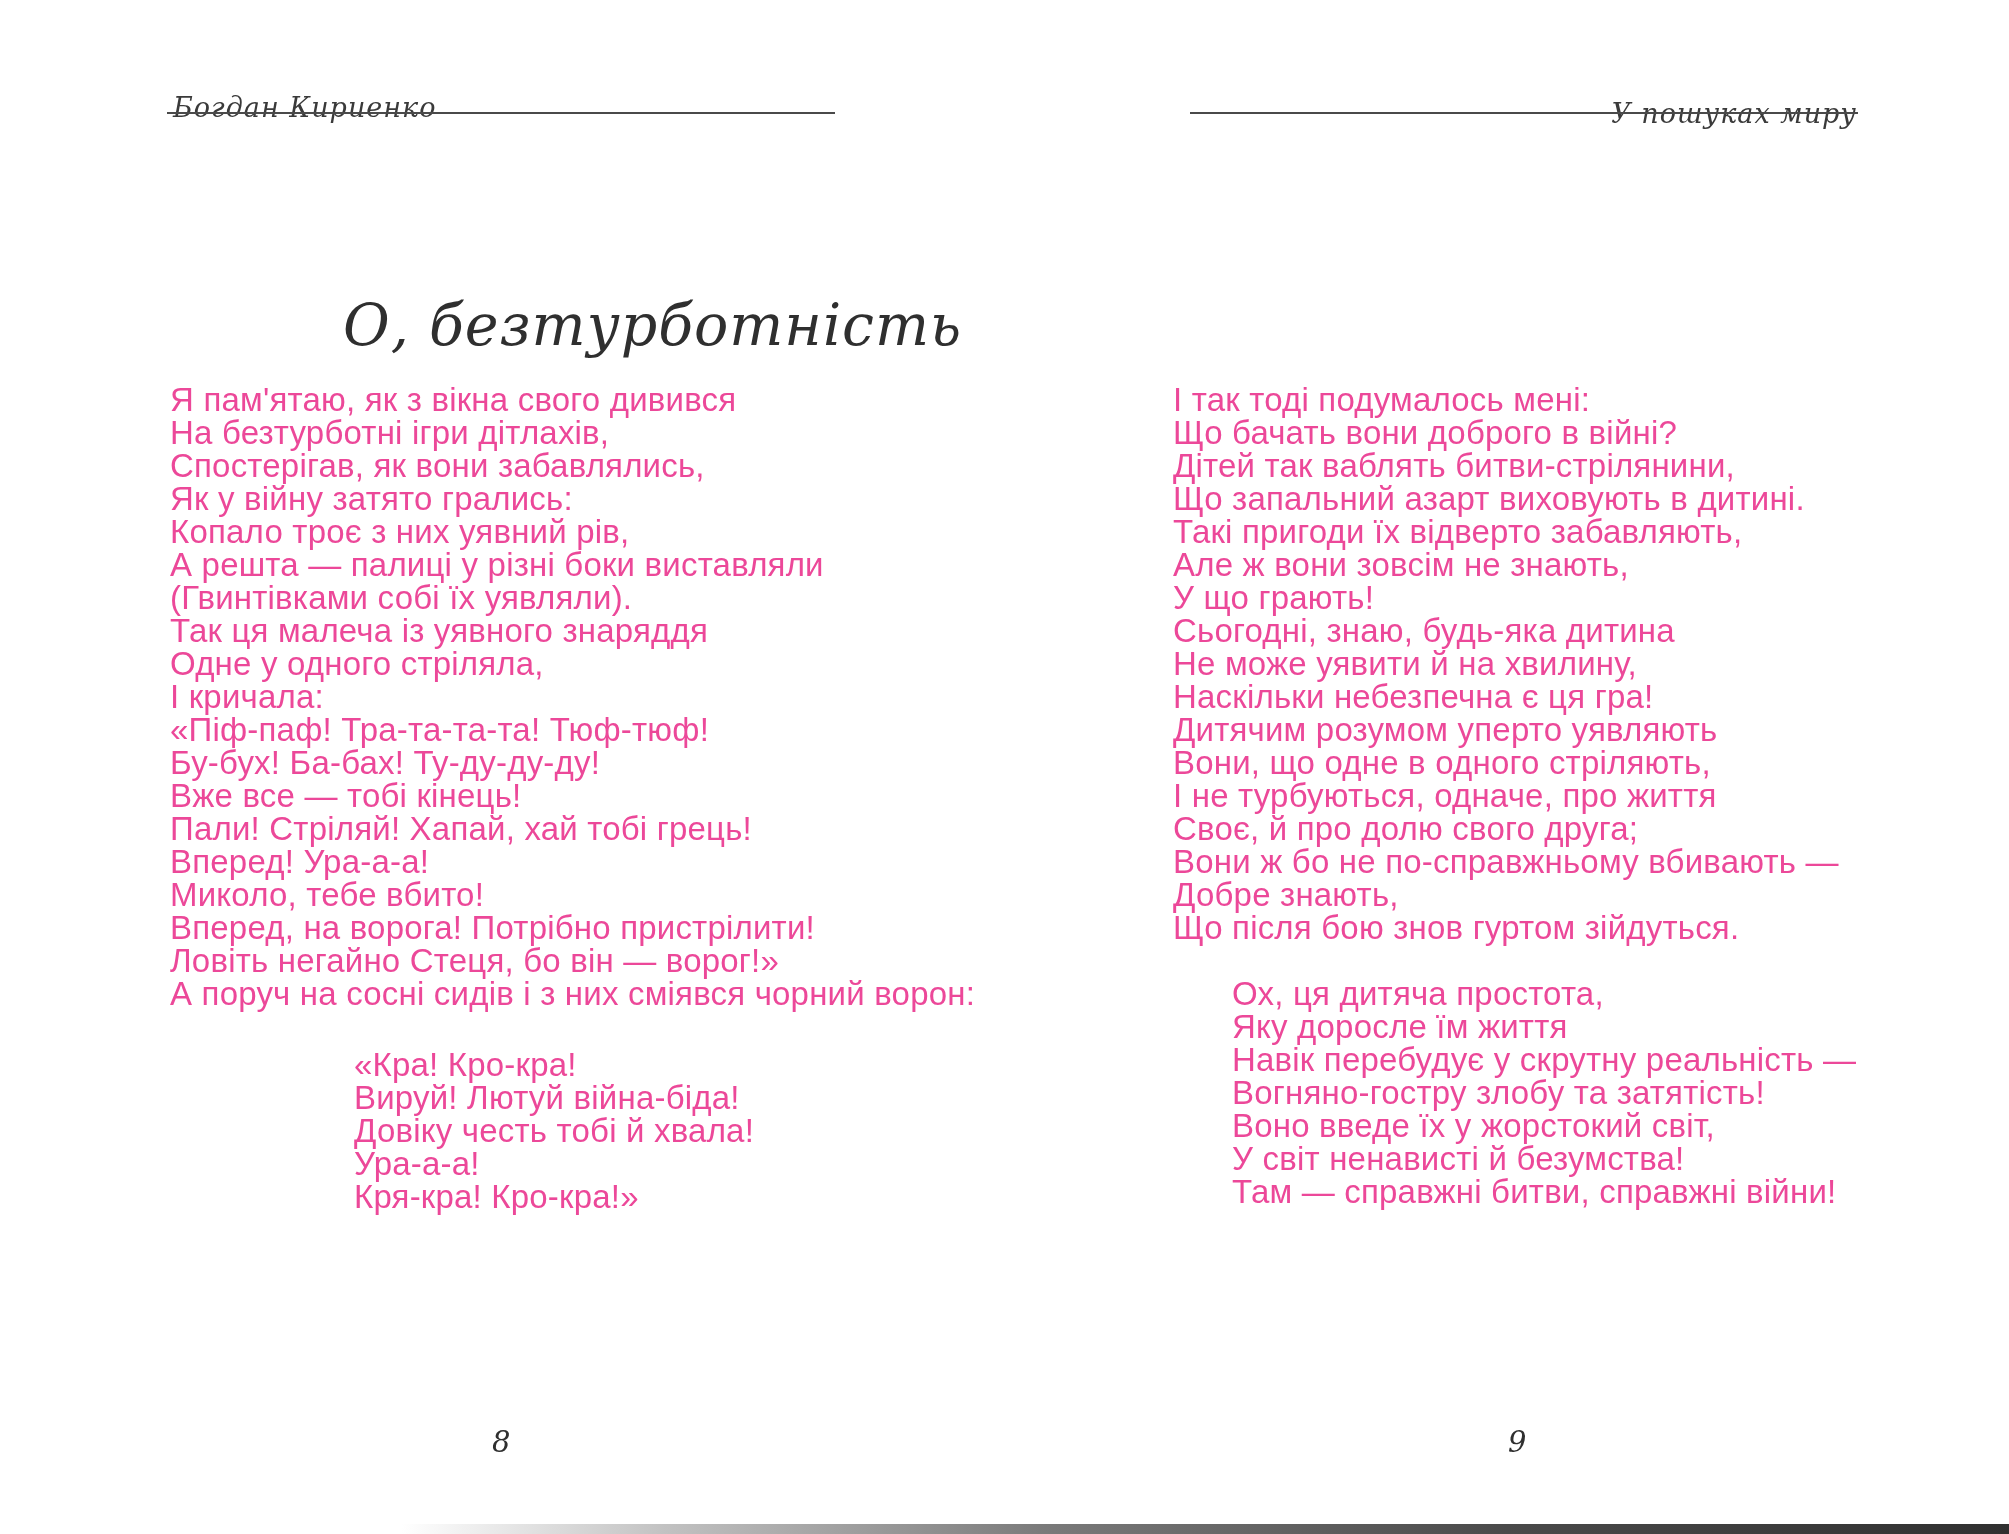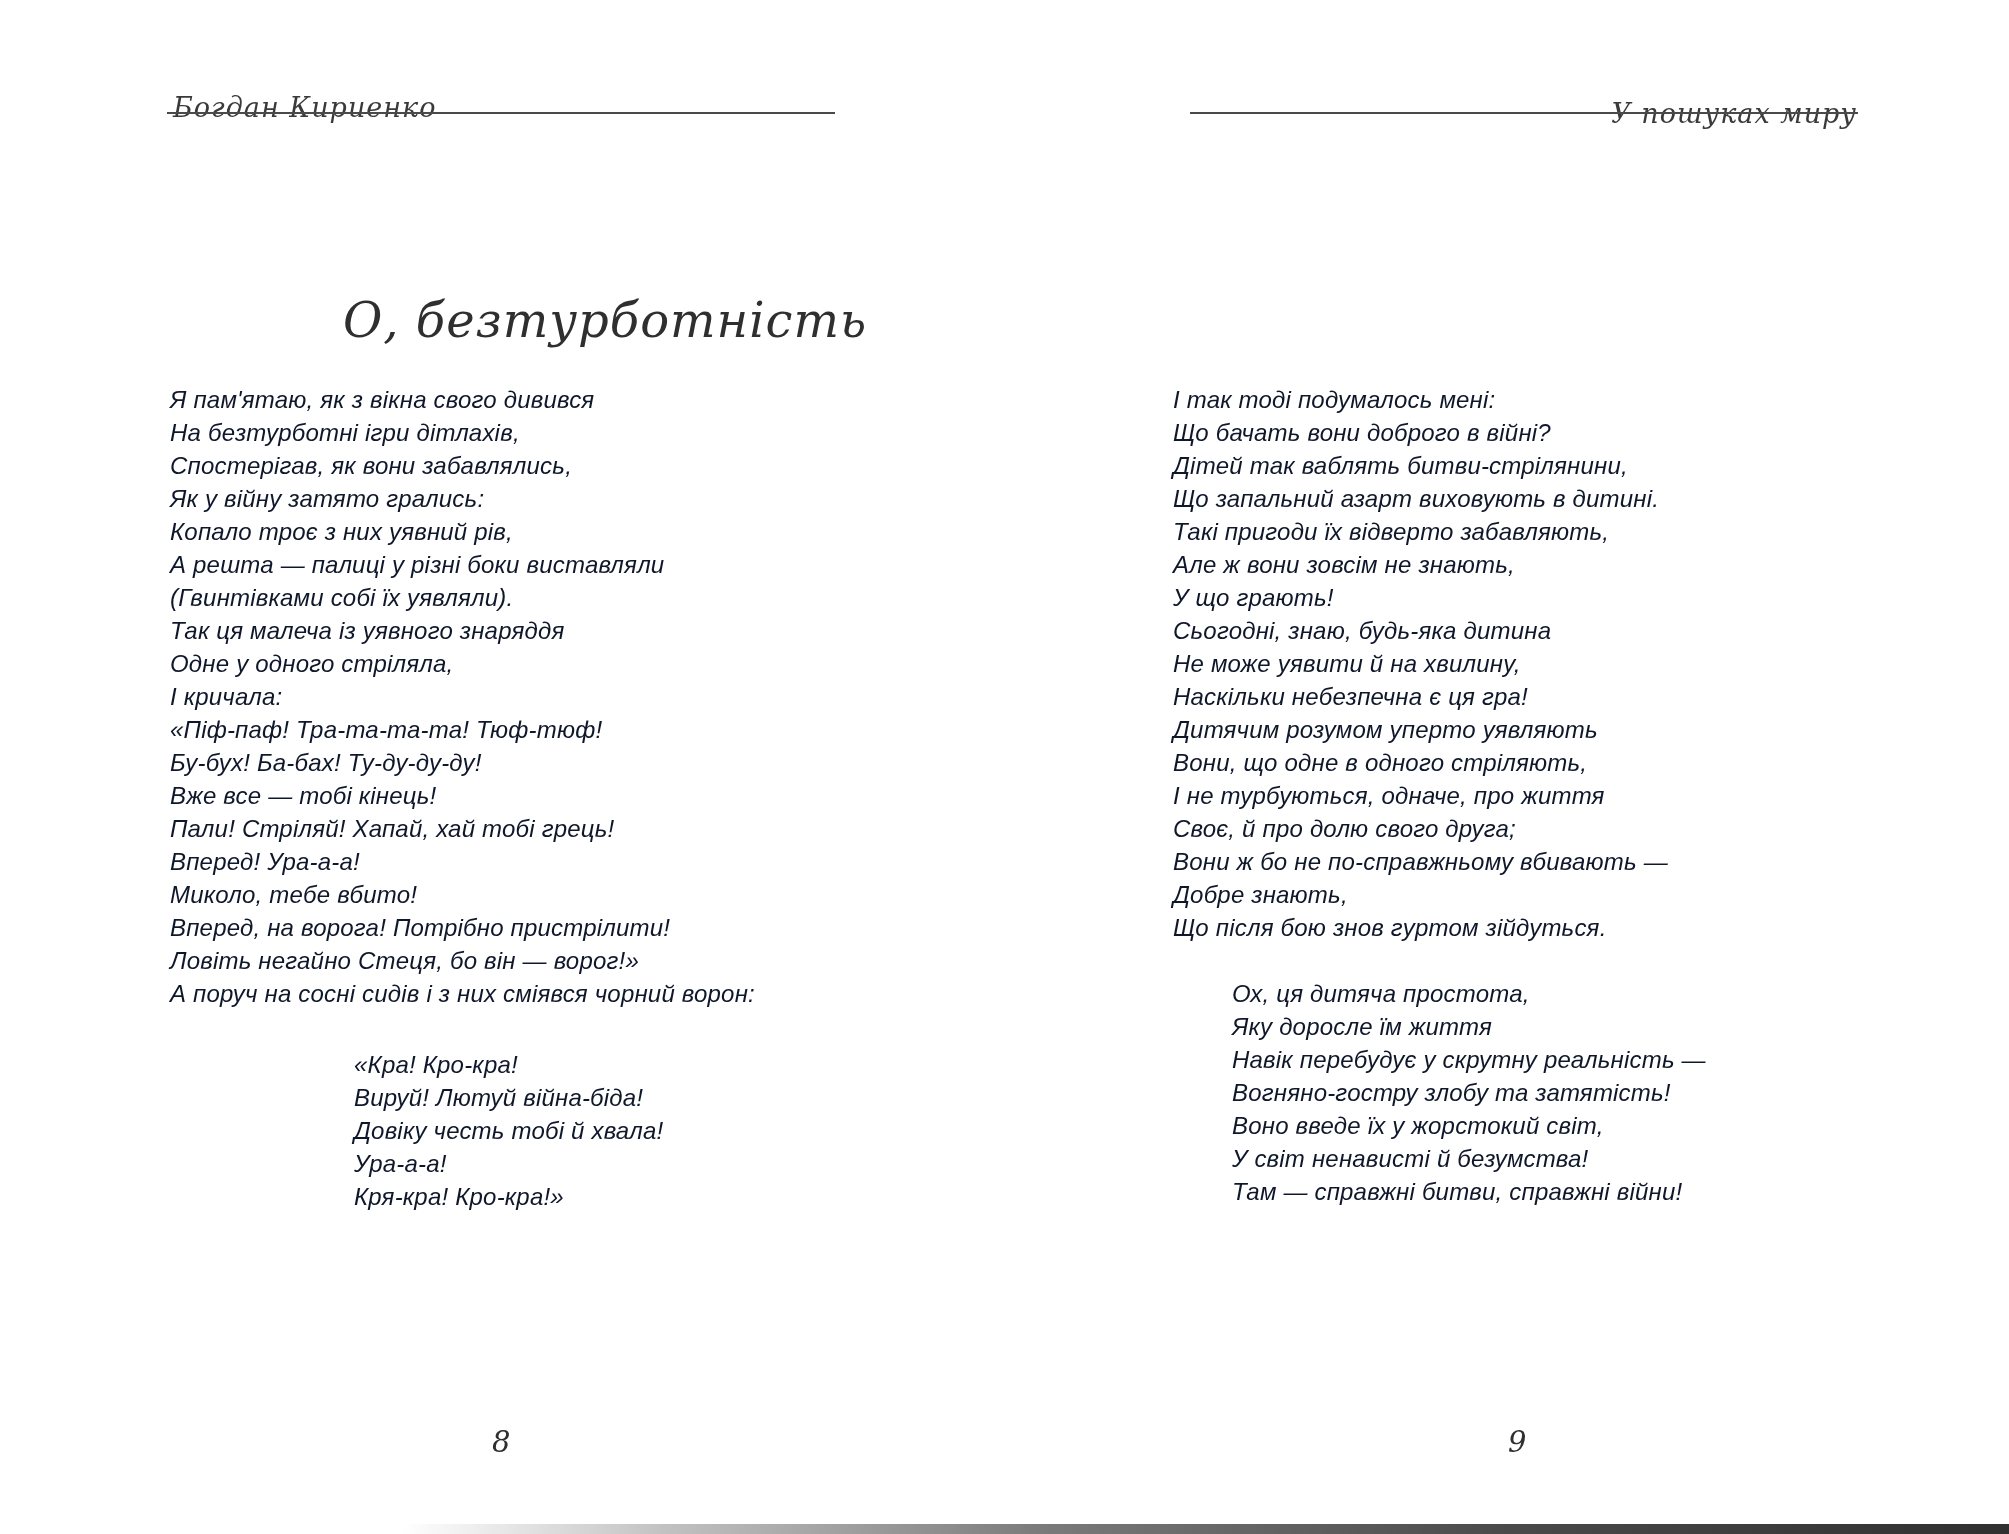--- a/index.html
+++ b/index.html
@@ -33,33 +33,32 @@
     top: 112px;
   }
   .rule-left  { left: 167px; width: 668px; }
   .rule-right { left: 1190px; width: 668px; }
   .poem-title {
     position: absolute;
     left: 343px;
     top: 292px;
     font-family: "DejaVu Serif", serif;
     font-style: italic;
-    font-size: 48px;
+    font-size: 57px;
     color: #2f2f2f;
     letter-spacing: 1px;
     white-space: nowrap;
   }
   .poem {
     position: absolute;
-    font-size: 24px;
+    font-size: 33px;
     line-height: 33px;
     letter-spacing: 0.2px;
-    color: #0f172a;
+    color: #ec4899;
     white-space: pre-line;
-    font-style: italic;
   }
   .poem-left-main   { left: 170px;  top: 383px; }
   .poem-left-raven  { left: 333px;  top: 1048px; margin-left: 21px; }
   .poem-right-main  { left: 1173px; top: 383px; }
   .poem-right-final { left: 1232px; top: 977px; }
   .page-number {
     position: absolute;
     font-family: "DejaVu Serif", serif;
     font-style: italic;
     font-size: 29px;

